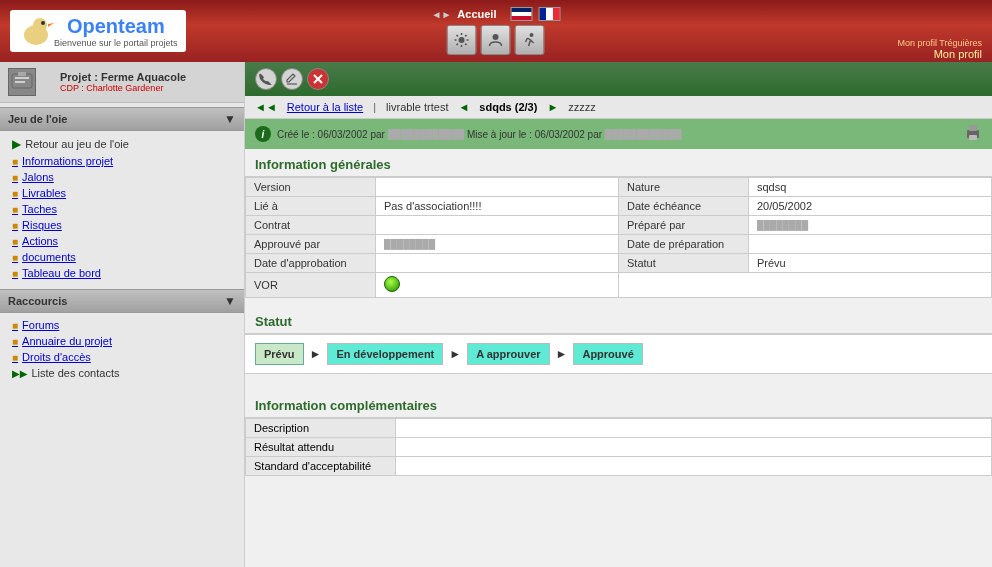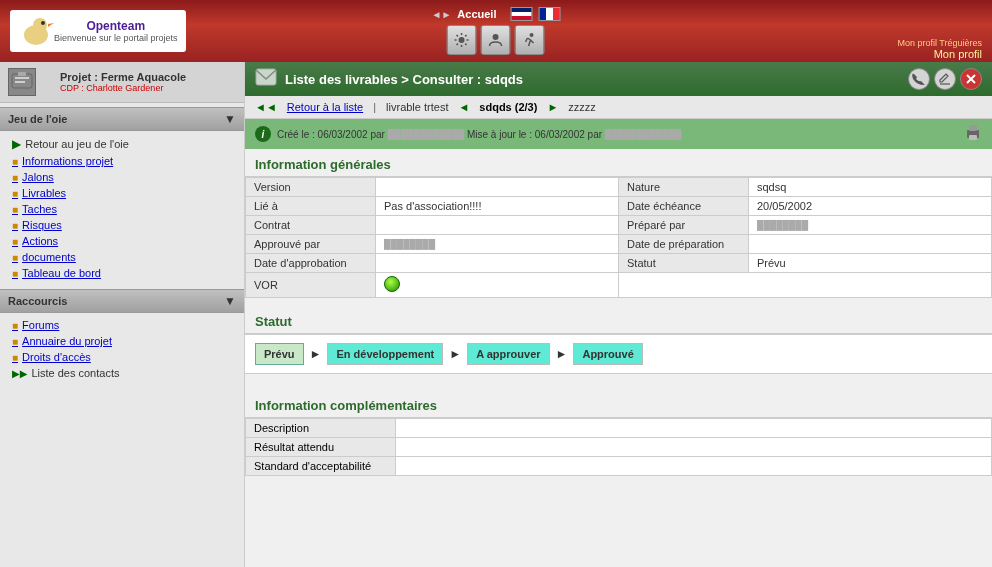--- a/index.html
+++ b/index.html
@@ -15,21 +15,21 @@
       position: relative;
     }
     #logo-area {
       display: flex;
       align-items: center;
       background: white;
       padding: 3px 8px;
       border-radius: 3px;
     }
     #logo-text { text-align: center; }
-    #logo-text .openteam { font-size: 12px; font-weight: bold; color: #4c1d95; }
+    #logo-text .openteam { font-size: 20px; font-weight: bold; color: #3b82f6; }
     #logo-text .tagline { font-size: 9px; color: #555; }
 
     #nav-center {
       position: absolute;
       left: 50%;
       transform: translateX(-50%);
       display: flex;
       flex-direction: column;
       align-items: center;
     }
@@ -439,29 +439,20 @@
       <div class="sidebar-nav-item parent">
         <span class="bullet-dbl-arrow">▶▶</span>
         <span>Liste des contacts</span>
       </div>
     </div>
   </div>
 
   <div id="content">
 
     <div id="content-header">
-      <div id="content-header-title">
-        <span class="icon-envelope">
-          <svg width="22" height="18" viewBox="0 0 22 18">
-            <rect x="1" y="1" width="20" height="16" rx="2" fill="#c8d8c8" stroke="#aaa"></rect>
-            <polyline points="1,2 11,11 21,2" stroke="#888" fill="none" stroke-width="1.5"></polyline>
-          </svg>
-        </span>
-        <h2>Liste des livrables &gt; Consulter : sdqds</h2>
-      </div>
       <div class="header-actions">
         <div class="header-action-btn btn-phone" title="Contact">
           <svg width="14" height="14" viewBox="0 0 14 14">
               <path d="M2 2 Q2 2 5 5 L4 7 Q7 10 9 9 L12 12 Q13 13 12 13 Q5 13 1 7 Q-1 1 2 2Z" fill="#555"></path>
             </svg>
         </div>
         <div class="header-action-btn btn-edit" title="Edit">
           <svg width="14" height="14" viewBox="0 0 14 14">
               <path d="M2 10 L4 10 L10 4 L8 2 L2 8Z" stroke="#555" fill="none" stroke-width="1.2"></path>
               <line x1="2" y1="12" x2="12" y2="12" stroke="#555" stroke-width="1.2"></line>

